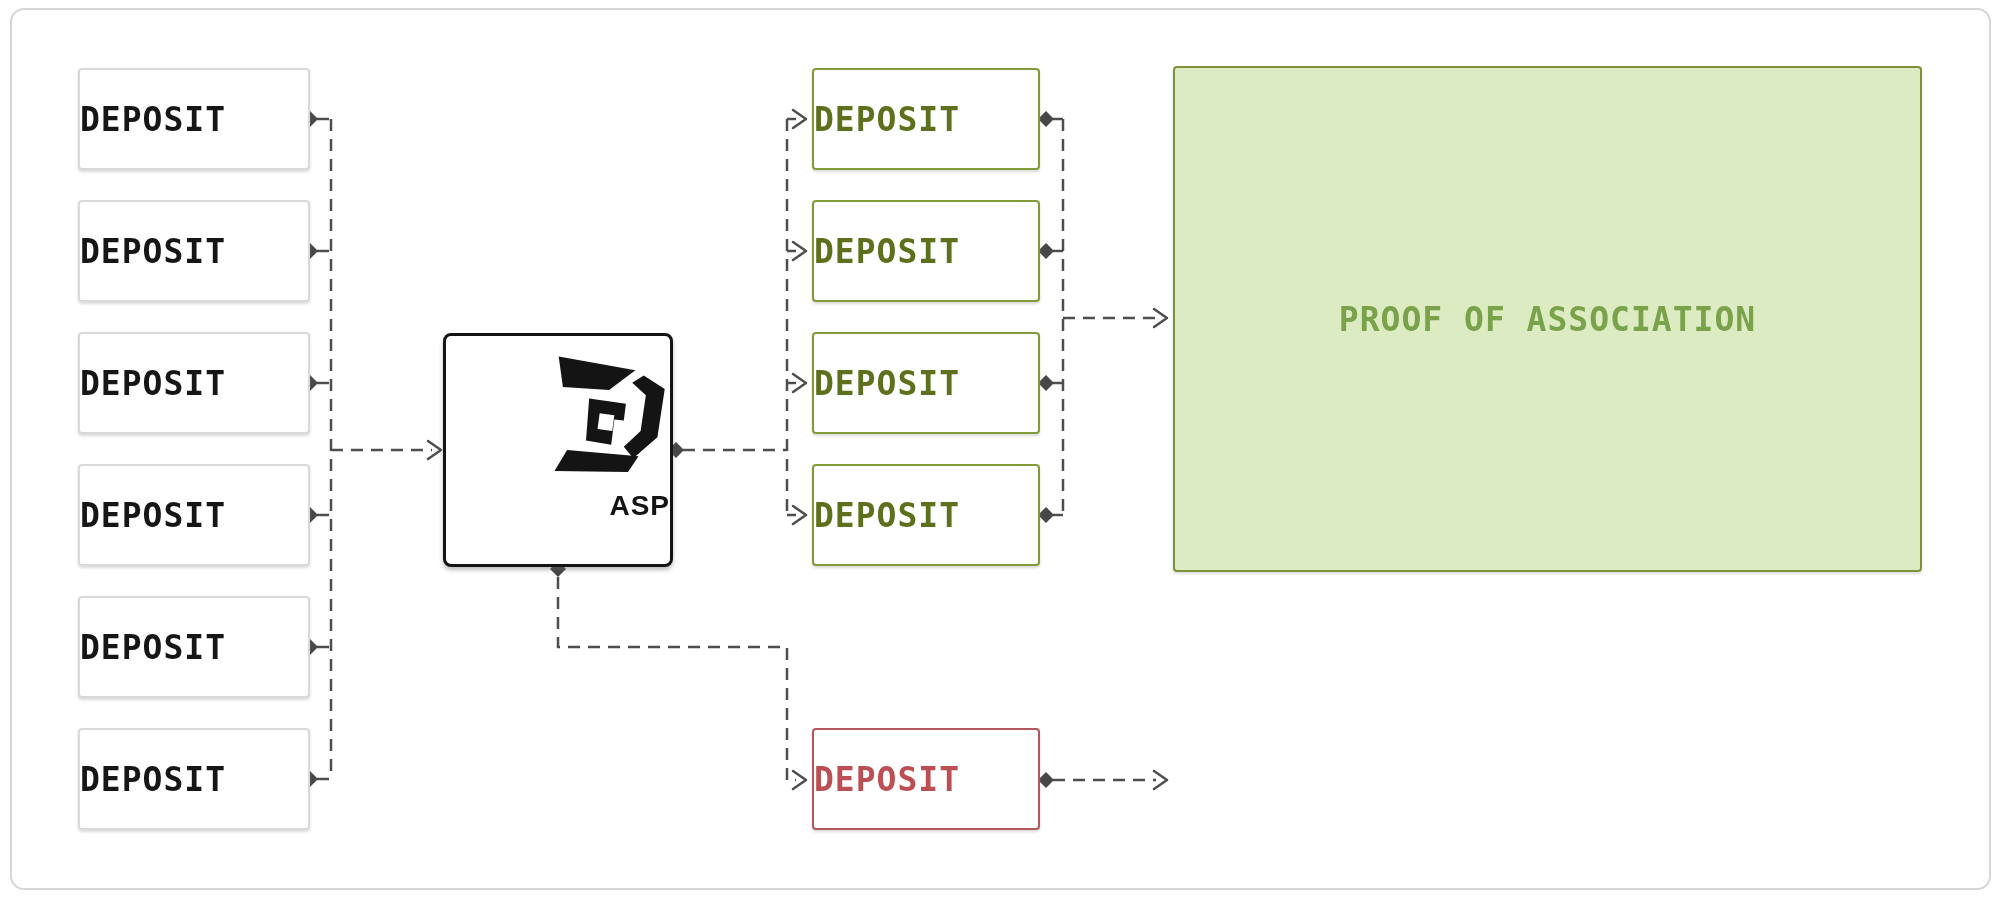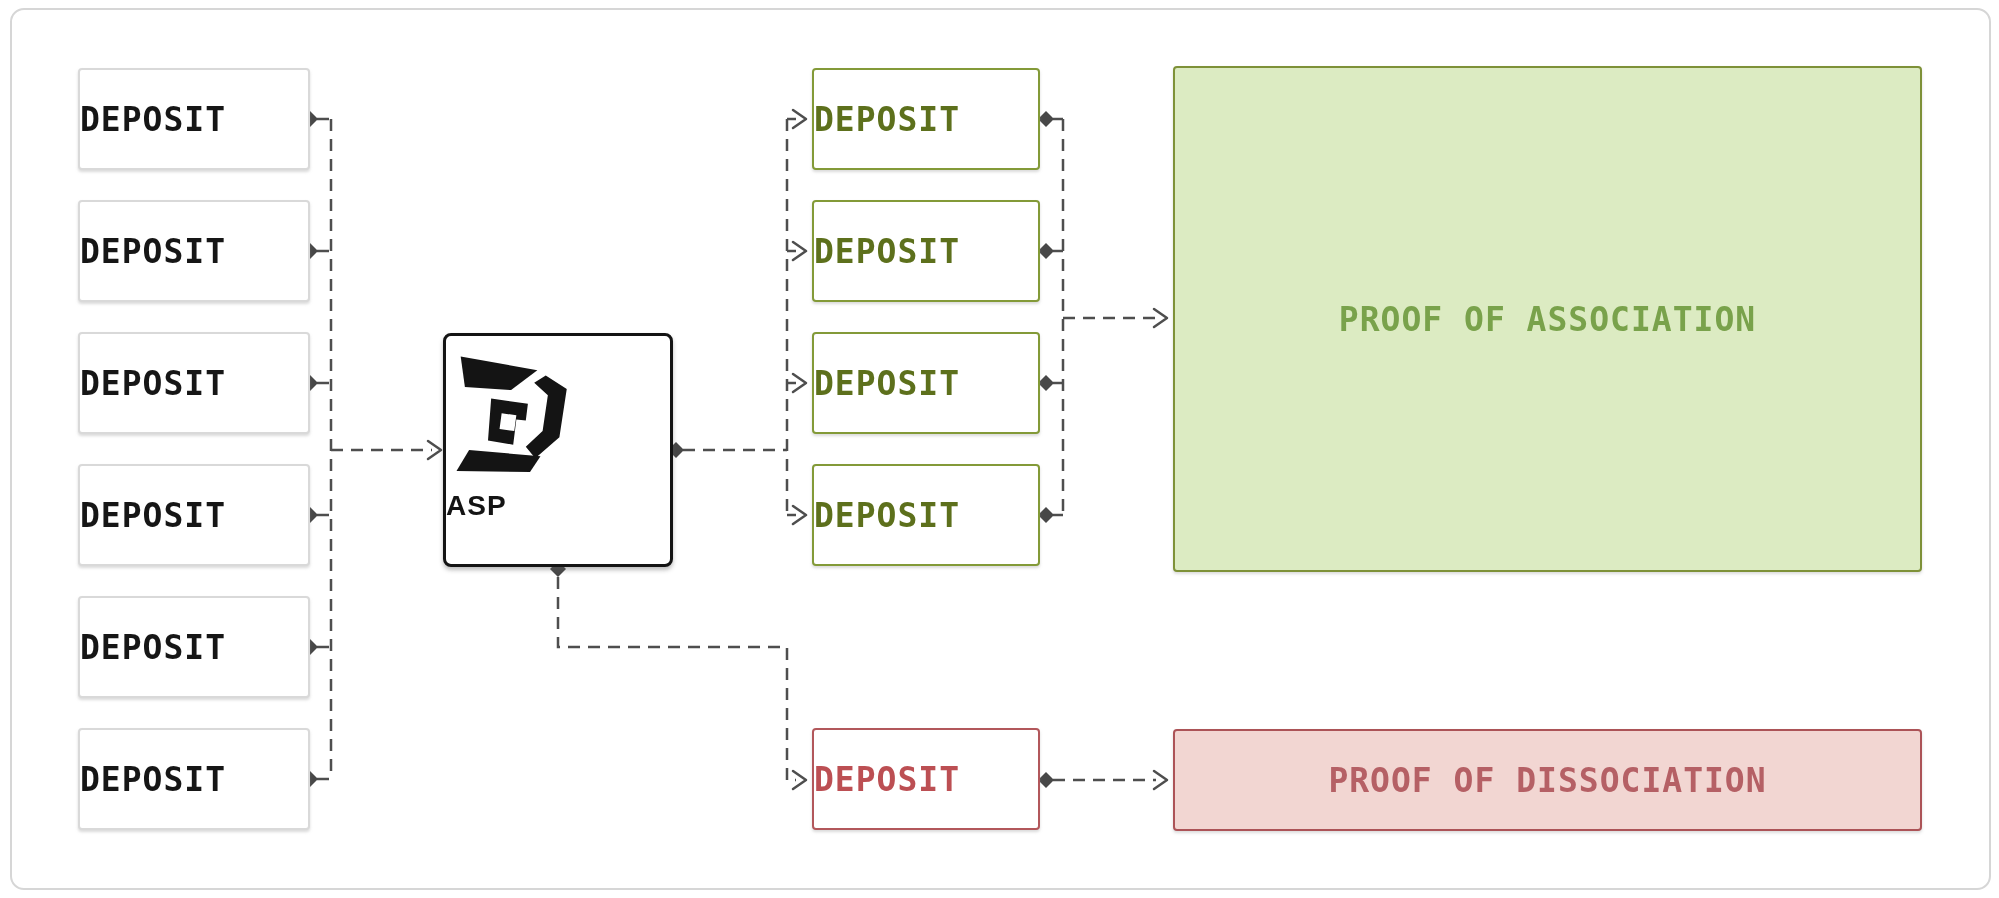--- a/index.html
+++ b/index.html
@@ -17,21 +17,21 @@
     font-weight:700;font-size:33px;letter-spacing:1px;
     box-shadow:0 2px 3px rgba(150,150,150,.35);
   }
   .deposit--plain{border:2px solid var(--gray-border);color:var(--text-black);width:232px;height:102px;left:78px;}
   .deposit--green{border:2px solid var(--green-border);color:var(--green-text);width:228px;height:102px;left:812px;}
   .deposit--red{border:2px solid var(--red-border);color:var(--red-text);width:228px;height:102px;left:812px;top:728px;}
   .asp-box{
     position:absolute;left:443px;top:333px;width:230px;height:234px;box-sizing:border-box;
     border:3px solid #141414;border-radius:8px;background:#fff;
     box-shadow:0 3px 4px rgba(90,90,90,.4);
-    display:flex;flex-direction:column;align-items:flex-start;justify-content:flex-start;
+    display:flex;flex-direction:column;align-items:flex-end;justify-content:flex-start;
   }
   .asp-logo{margin-top:10px;width:126px;height:126px;}
   .asp-label{
     margin-top:18px;font-family:"Liberation Sans", sans-serif;
     font-weight:700;font-size:28px;color:#141414;letter-spacing:1px;
   }
   .proof{
     position:absolute;left:1173px;display:flex;align-items:center;justify-content:center;
     box-sizing:border-box;border-radius:4px;width:749px;
     font-weight:700;font-size:33px;letter-spacing:1px;
@@ -154,16 +154,13 @@
       <span>DEPOSIT</span>
     </div>
 
   <div class="box deposit--red">
       <span>DEPOSIT</span>
     </div>
 
   <div class="proof proof--association">
     <span>PROOF OF ASSOCIATION</span>
   </div>
-  <div class="proof proof--dissociation">
-    <span>PROOF OF DISSOCIATION</span>
-  </div>
 </div>
 
 </body></html>

